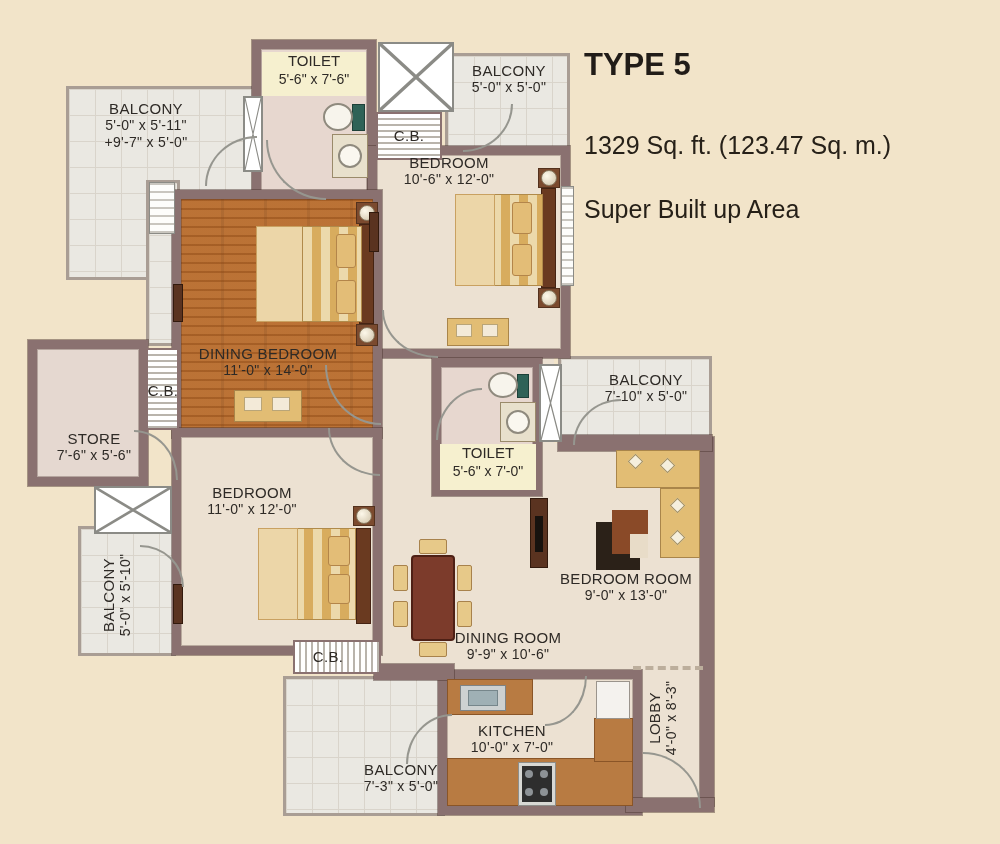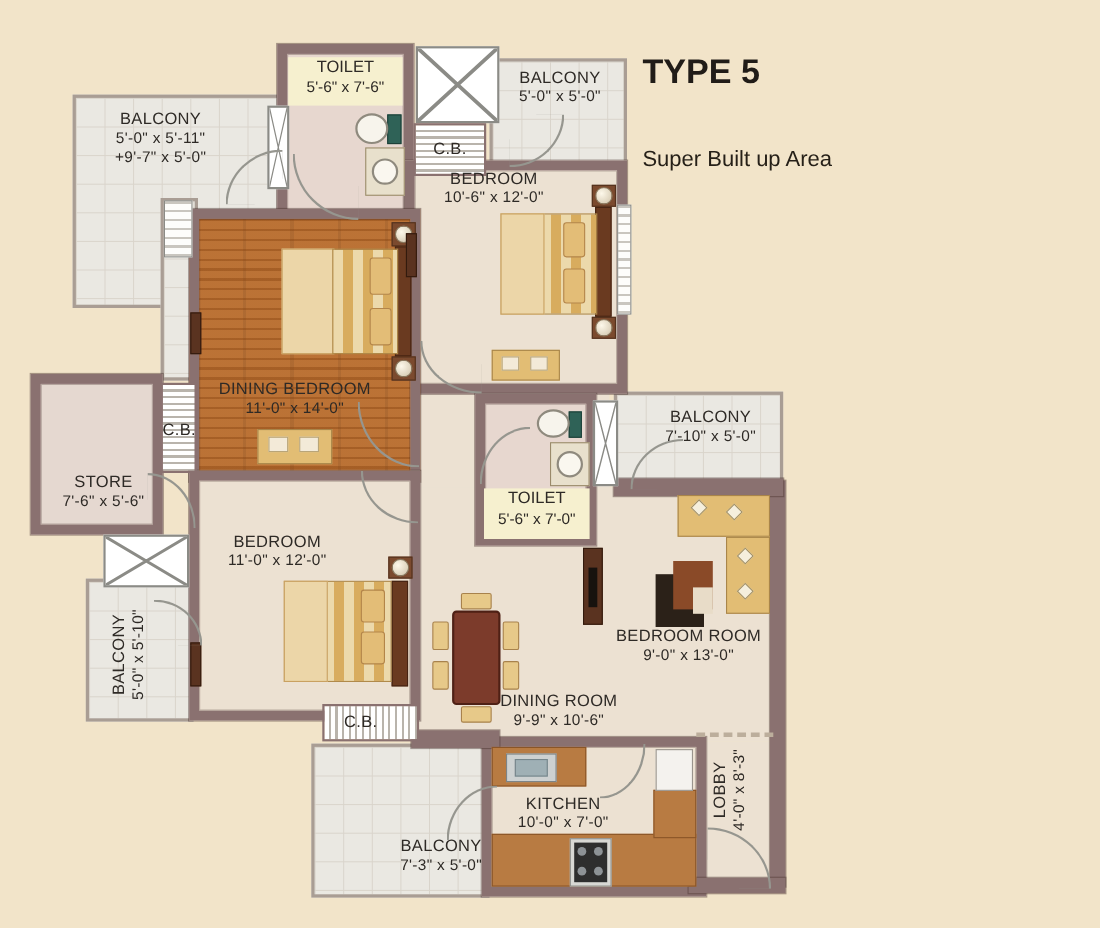--- a/index.html
+++ b/index.html
@@ -64,21 +64,21 @@
   .vlabel{position:absolute;transform:translate(-50%,-50%) rotate(-90deg);text-align:center;color:#2e2a26;
           font-size:15px;line-height:17px;letter-spacing:.3px;white-space:nowrap;z-index:30;}
   .vlabel .dims{font-size:14px;}
   .tlabel{position:absolute;background:#f6f0cf;display:flex;flex-direction:column;align-items:center;
           font-size:15px;line-height:18px;color:#2e2a26;z-index:25;white-space:nowrap;}
   .tlabel .dims{font-size:14px;}
   
   .panel{position:absolute;left:584px;top:46px;z-index:40;color:#262018;}
   .panel .title{font-size:31px;font-weight:bold;line-height:38px;color:#211c18;}
   .panel .blockA{margin-top:46px;font-size:25px;line-height:31px;}
-  .panel .blockB{margin-top:33px;font-size:20px;line-height:31px;}
+  .panel .blockB{margin-top:33px;font-size:25px;line-height:31px;}
 </style>
 </head>
 <body>
 
 <div class="stage">
 
   <div class="balcony" style="left:66px;top:86px;width:194px;height:194px;"></div>
   <div class="balcony" style="left:146px;top:180px;width:34px;height:166px;"></div>
   <div class="balcony" style="left:445px;top:53px;width:125px;height:99px;"></div>
   <div class="balcony" style="left:558px;top:356px;width:154px;height:89px;"></div>
@@ -289,19 +289,20 @@
     <div class="dims">7'-3" x 5'-0"</div>
   </div>
   <div class="vlabel" style="left:663px;top:718px;">
     <div>LOBBY</div>
     <div class="dims">4'-0" x 8'-3"</div>
   </div>
 
   <div class="panel">
     <div class="title">TYPE 5</div>
     <div class="blockA">
+      <div>1329 Sq. ft. (123.47 Sq. m.)</div>
     </div>
     <div class="blockB">
       <div>Super Built up Area</div>
     </div>
   </div>
 
 </div>
 
 </body></html>

